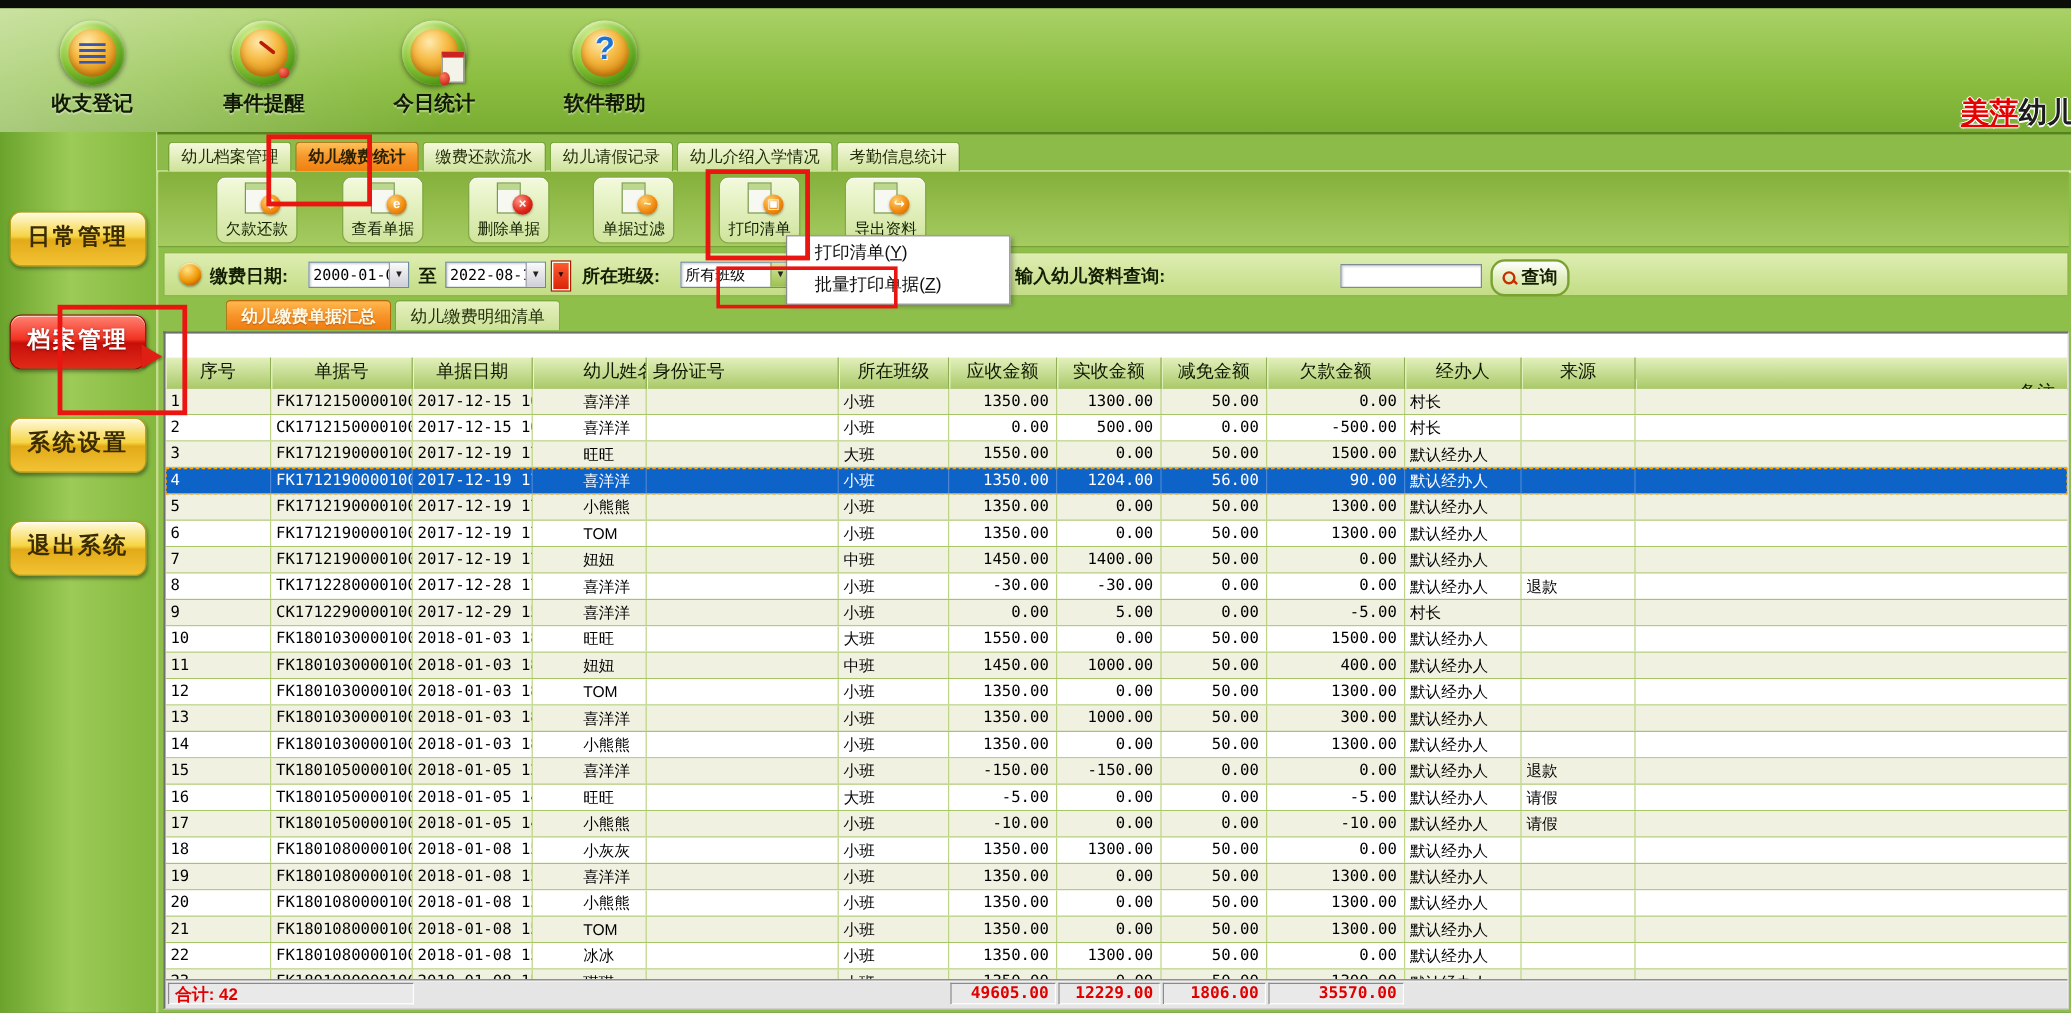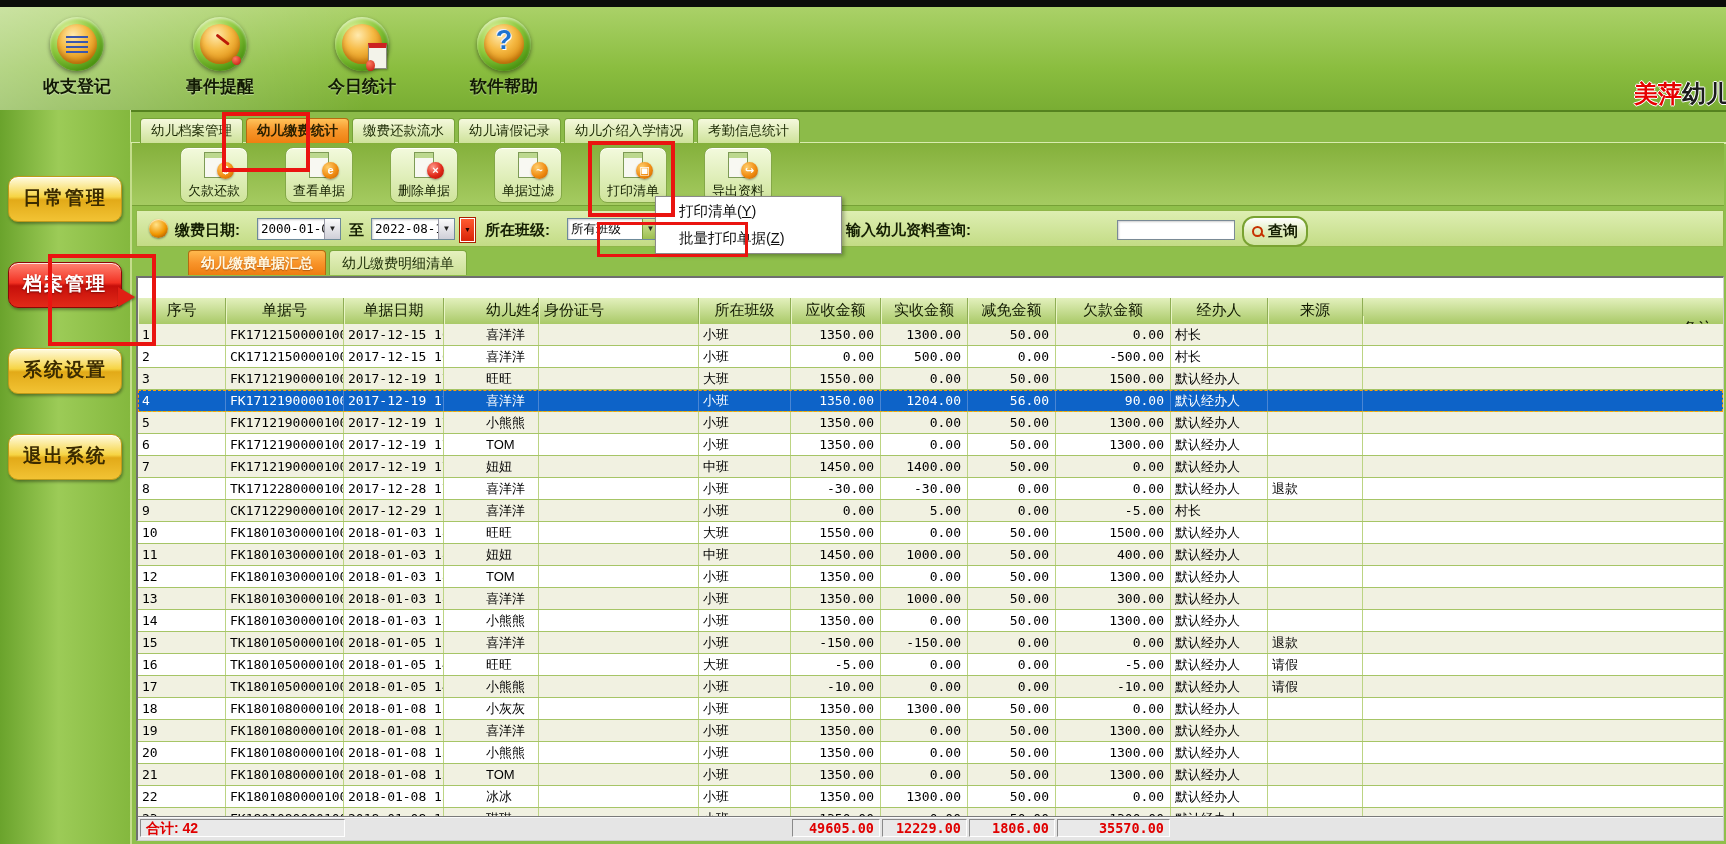--- a/index.html
+++ b/index.html
@@ -28,21 +28,21 @@
     background:radial-gradient(circle at 35% 30%,#ff7a60,#bd1006);}
   .g-cal{position:absolute;right:2px;bottom:2px;width:17px;height:20px;background:#f3f3ea;
     border:1px solid #8a8a80;border-top:5px solid #c22;box-shadow:1px 1px 2px rgba(0,0,0,.35);}
   .g-reddot2{position:absolute;right:14px;bottom:0;width:9px;height:11px;border-radius:50%;
     background:radial-gradient(circle at 35% 30%,#ff7a60,#bd1006);}
   .g-q{position:absolute;left:0;top:8px;width:100%;text-align:center;font-size:27px;font-weight:bold;
     color:#1d73cf;text-shadow:1px 1px 0 #fff,-1px -1px 0 #eef;}
   .tool-label{display:block;margin-top:4px;font-size:17px;font-weight:bold;color:#121a04;
     text-shadow:0 1px 1px rgba(255,255,255,.4);}
   #brand{position:absolute;right:-4px;top:71px;font-size:24px;font-weight:bold;white-space:nowrap;}
-  #brand .b1{color:#e60000;text-shadow:1px 0 #fff,-1px 0 #fff,0 1px #fff,0 -1px #fff;}
+  #brand .b1{color:#e60000;text-shadow:1px 0 #fff,-1px 0 #fff,0 1px #fff,0 -1px #fff;text-decoration:underline;}
   #brand .b2{color:#1c1c1c;text-shadow:1px 0 #fff,-1px 0 #fff,0 1px #fff,0 -1px #fff;}
 
   
   #sidebar{position:absolute;left:0;top:110px;width:130px;bottom:0;
     background:linear-gradient(90deg,#6aa32c 0%,#9ccb57 45%,#84b83e 100%);
     border-right:1px solid #cfe6a0;}
   .side-btn{position:absolute;left:8px;width:112px;height:44px;border-radius:10px;
     border:1px solid #c09a18;font-size:19px;font-weight:bold;letter-spacing:2px;color:#3b2b00;
     background:linear-gradient(180deg,#fffbe0 0%,#f6d443 45%,#e2aa18 52%,#f2c334 100%);
     box-shadow:1px 2px 3px rgba(0,0,0,.35),inset 0 1px 0 rgba(255,255,255,.8);

